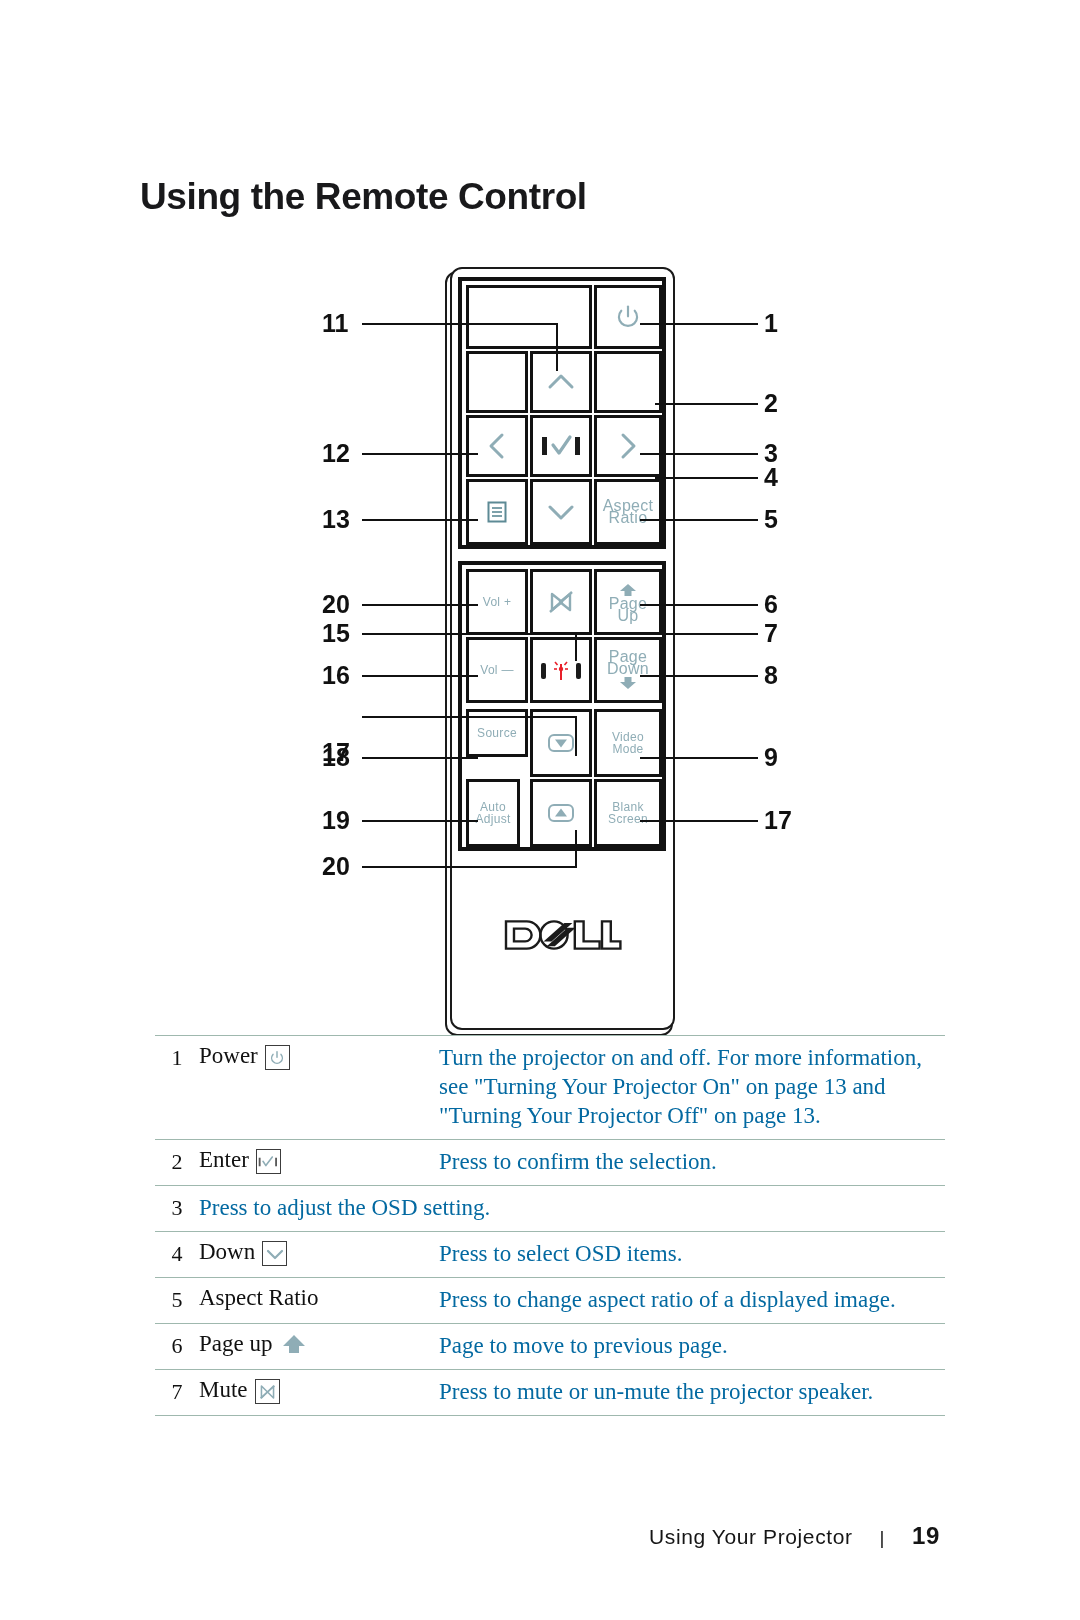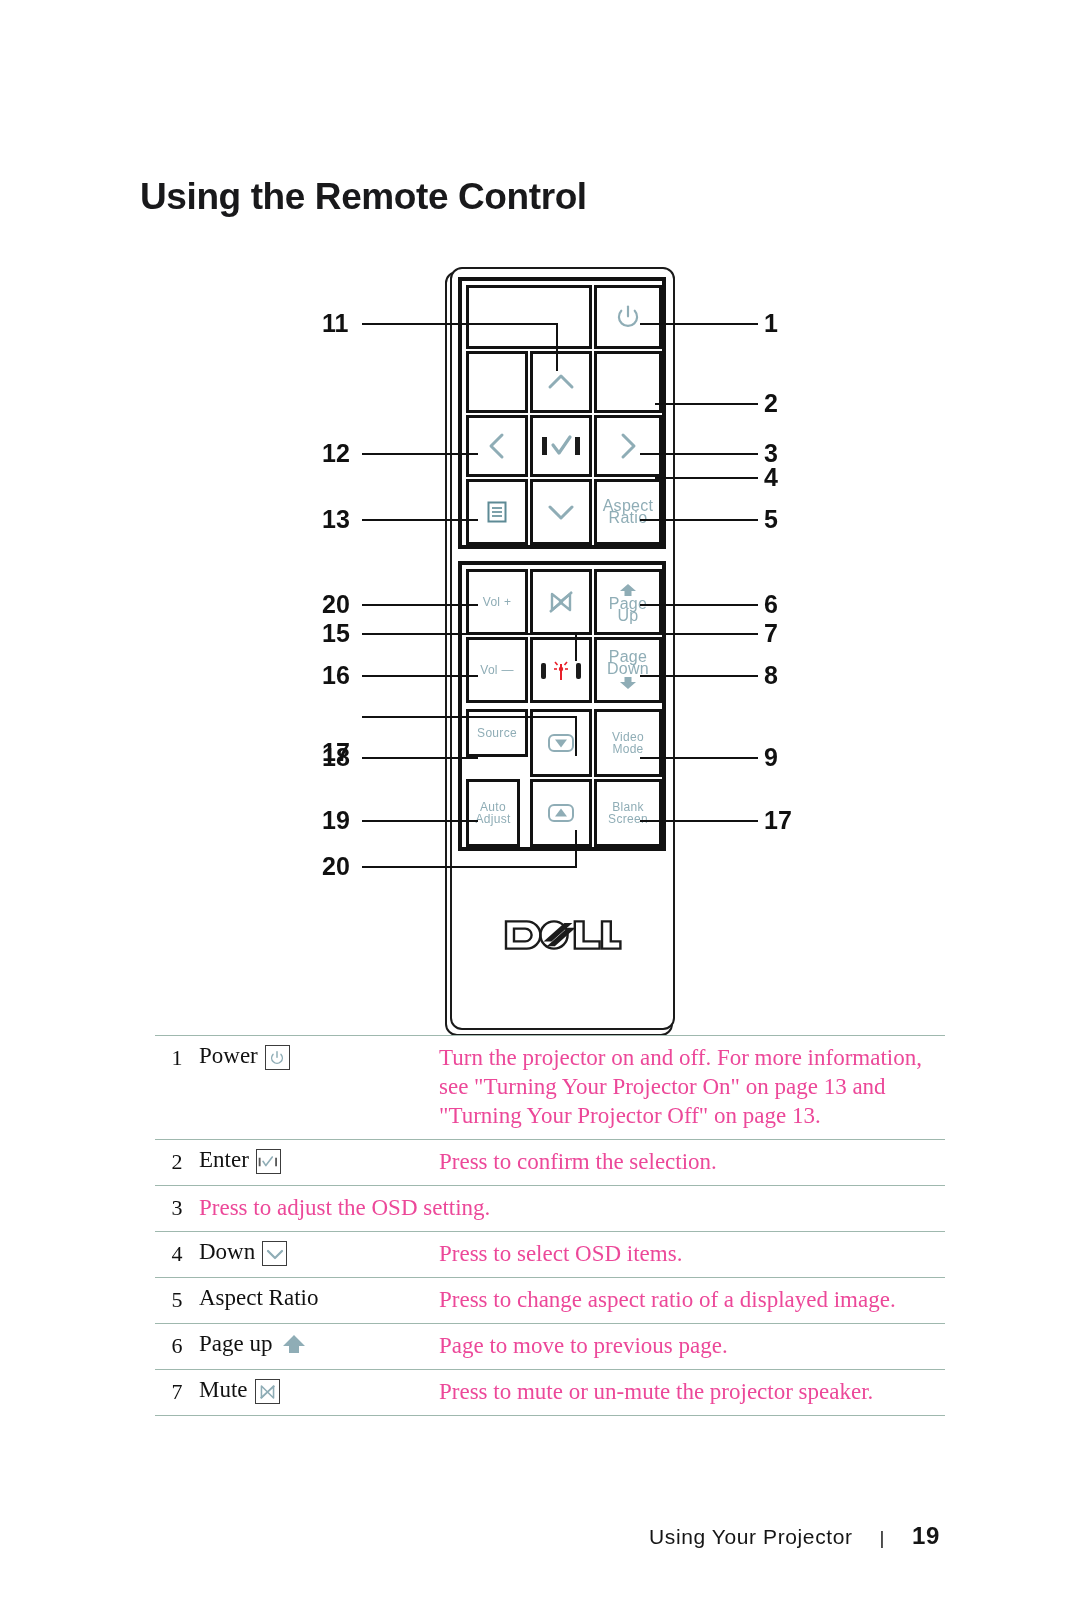--- a/index.html
+++ b/index.html
@@ -61,21 +61,21 @@
   .leadv{position:absolute;width:0;border-left:2.5px solid #111;}
 
   .dell-logo{position:absolute;left:352px;top:660px;width:120px;height:40px;}
 
   
   .tbl{position:absolute;left:155px;top:1035px;width:790px;}
   .trow{display:flex;border-top:1.5px solid #9fb8ae;position:relative;}
   .trow.last{border-bottom:1.5px solid #9fb8ae;}
   .c-num{width:44px;flex:none;text-align:center;font-size:22px;color:#111;padding-top:9px;}
   .c-name{width:240px;flex:none;font-size:23px;color:#111;padding-top:7px;display:flex;align-items:flex-start;gap:7px;}
-  .c-desc{flex:1;font-size:23px;color:#ec4899;padding-top:7px;line-height:29px;padding-bottom:9px;padding-right:4px;}
+  .c-desc{flex:1;font-size:23px;color:#0369a1;padding-top:7px;line-height:29px;padding-bottom:9px;padding-right:4px;}
   .icon-box{
     display:inline-flex;align-items:center;justify-content:center;
     width:25px;height:25px;border:1.6px solid #3c3c3c;box-sizing:border-box;
     vertical-align:middle;margin-top:2px;
   }
   .icon-plain{display:inline-flex;align-items:center;justify-content:center;width:30px;height:26px;}
 
   
   .footer{
     position:absolute;right:140px;top:1522px;

